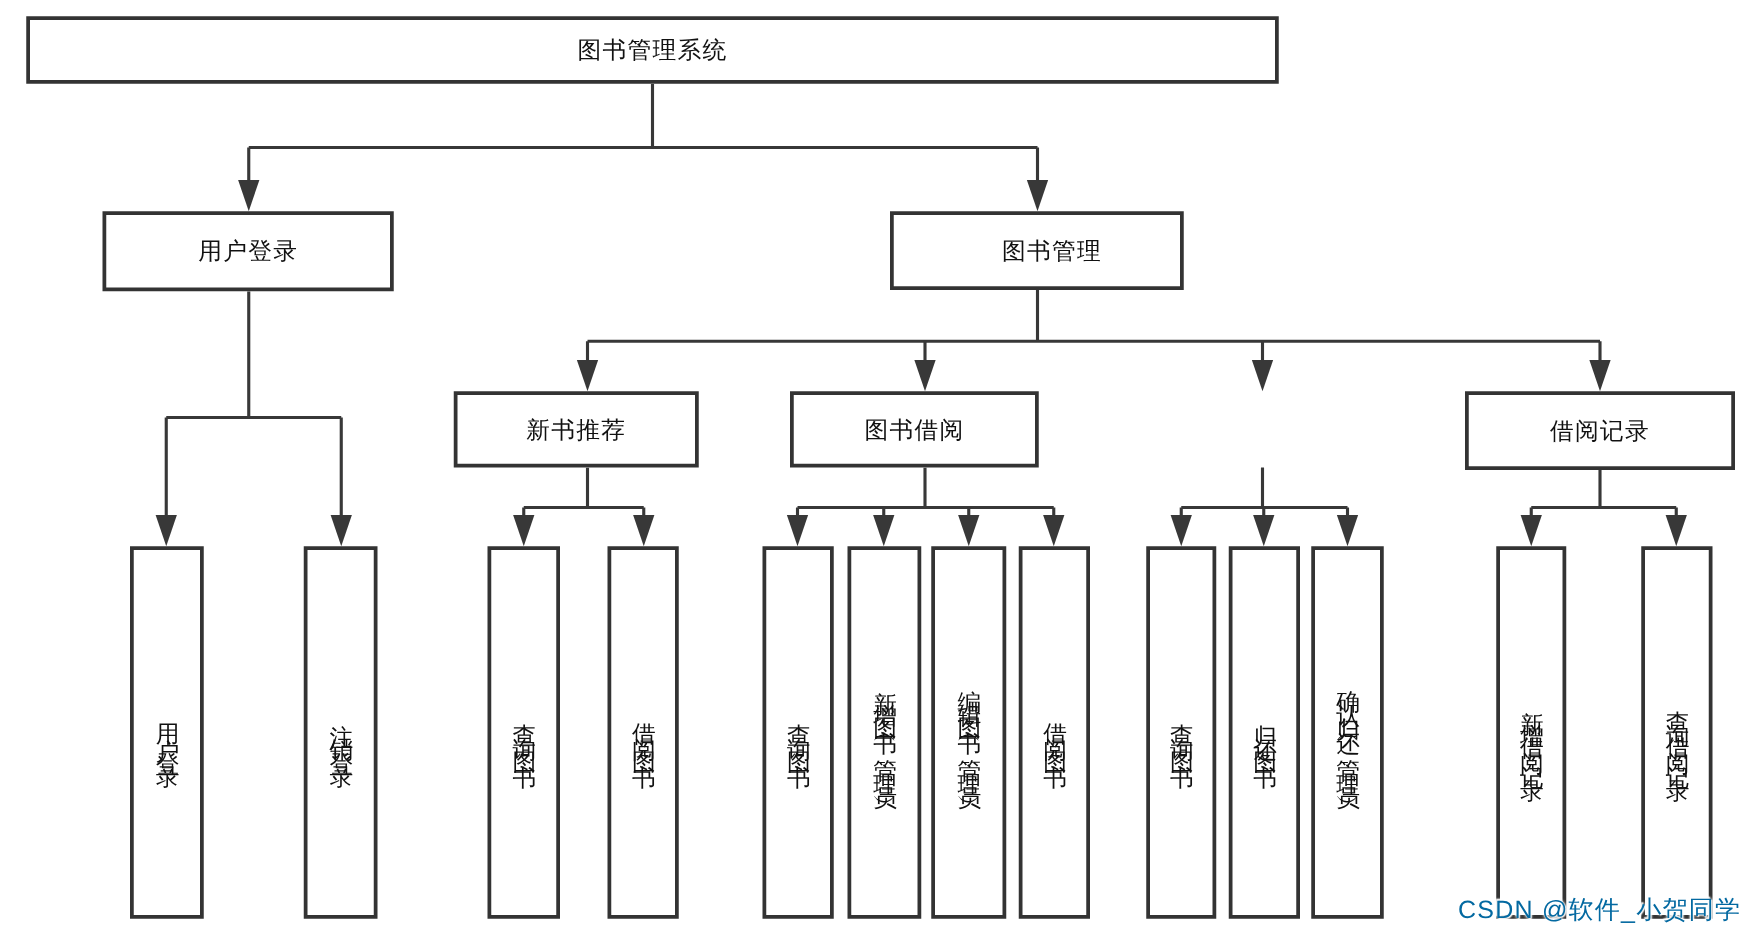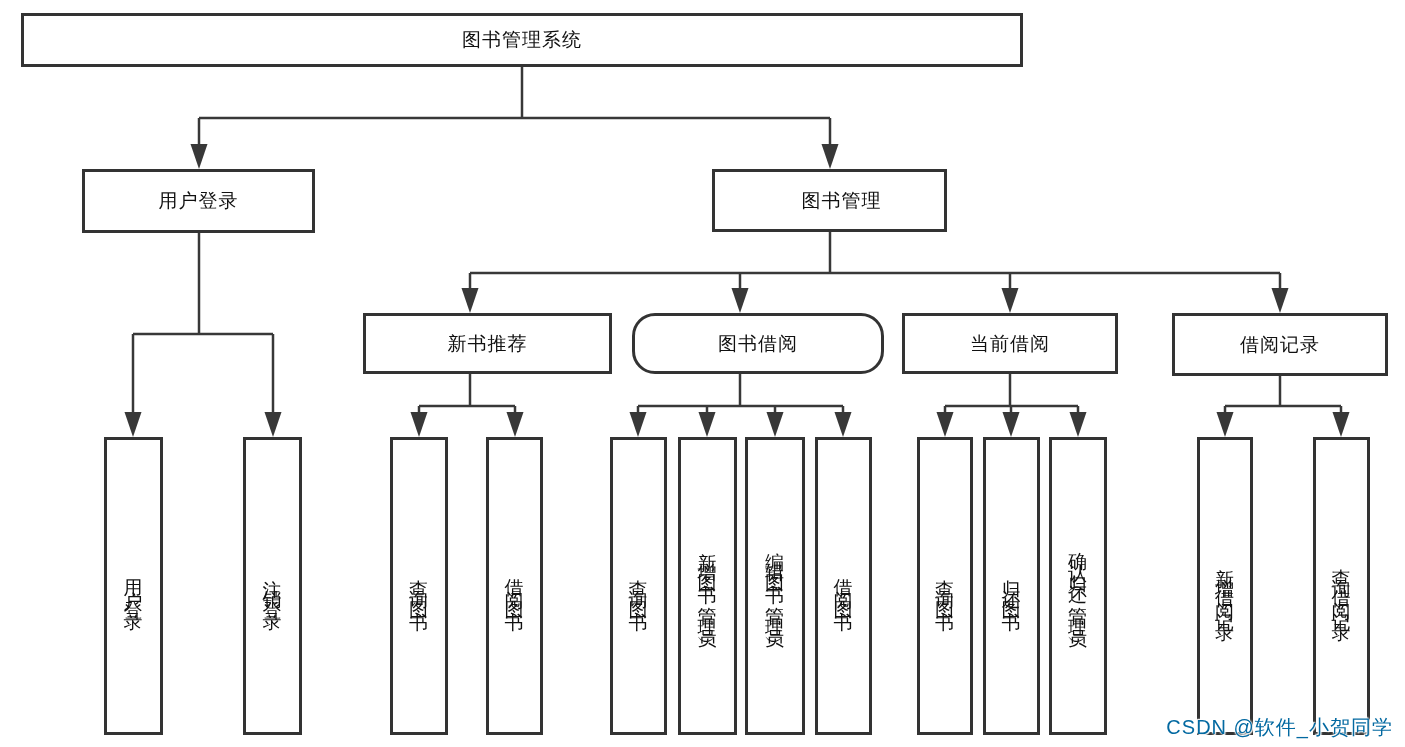--- a/index.html
+++ b/index.html
@@ -58,22 +58,22 @@
     z-index: 3;
     font-size: 20px;
     letter-spacing: 1px;
     color: #0369a1;
     text-shadow: 0 0 2px #ffffff, 0 0 3px #ffffff, 1px 1px 1px #ffffff, -1px -1px 1px #ffffff;
   }
   
   #n-root        { left: 21px;   top: 13px;  width: 1002px; height: 54px; }
   #n-user-login  { left: 82px;   top: 169px; width: 233px;  height: 64px; }
   #n-book-mgmt   { left: 712px;  top: 169px; width: 235px;  height: 63px; padding-left: 24px; }
-  #n-new-book    { left: 363px;  top: 313px; width: 249px;  height: 61px; }
-  #n-book-borrow { left: 632px;  top: 313px; width: 252px;  height: 61px; border-radius: 23px; }
+  #n-new-book    { left: 363px;  top: 313px; width: 196px;  height: 61px; }
+  #n-book-borrow { left: 632px;  top: 313px; width: 199px;  height: 61px; }
   #n-cur-borrow  { left: 902px;  top: 313px; width: 216px;  height: 61px; }
   #n-borrow-rec  { left: 1172px; top: 313px; width: 216px;  height: 63px; font-family: Liberation Mono, monospace; }
   #v-login       { left: 104px;  width: 59px; }
   #v-logout      { left: 243px;  width: 59px; }
   #v-nb-query    { left: 390px;  width: 58px; }
   #v-nb-borrow   { left: 486px;  width: 57px; }
   #v-bb-query    { left: 610px;  width: 57px; }
   #v-bb-add      { left: 678px;  width: 59px; }
   #v-bb-edit     { left: 745px;  width: 60px; }
   #v-bb-borrow   { left: 815px;  width: 57px; }
@@ -154,21 +154,20 @@
     </g>
   </svg>
 
   <div class="hnode" id="n-root">图书管理系统</div>
 
   <div class="hnode" id="n-user-login">用户登录</div>
   <div class="hnode" id="n-book-mgmt">图书管理</div>
 
   <div class="hnode" id="n-new-book">新书推荐</div>
   <div class="hnode" id="n-book-borrow">图书借阅</div>
-  <div class="hnode" id="n-cur-borrow">当前借阅</div>
   <div class="hnode" id="n-borrow-rec">借阅记录</div>
 
   <div class="vnode" id="v-login">
     <span class="vtext">用户登录</span>
   </div>
   <div class="vnode" id="v-logout">
     <span class="vtext">注销登录</span>
   </div>
 
   <div class="vnode" id="v-nb-query">

